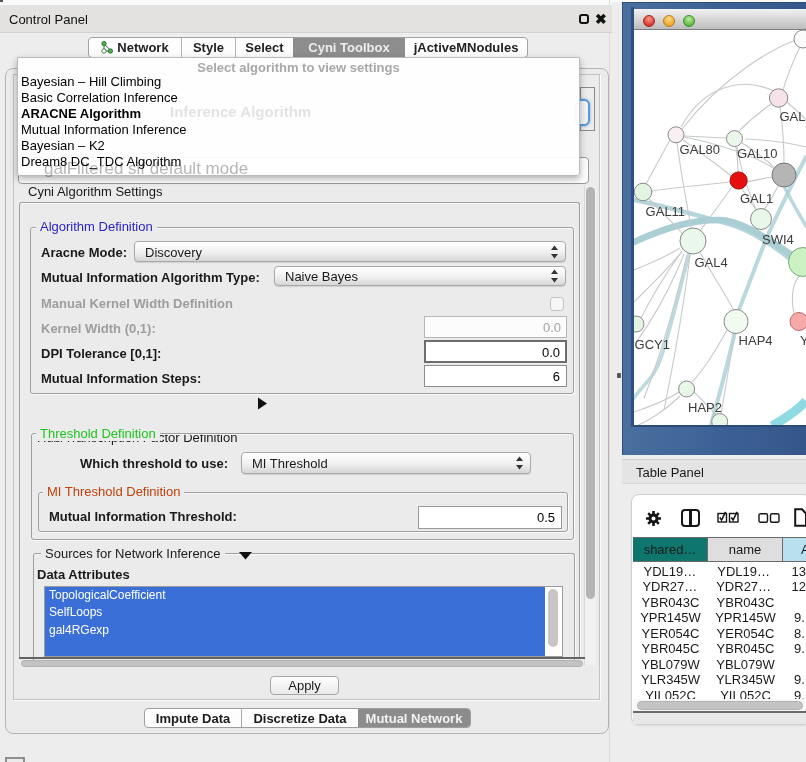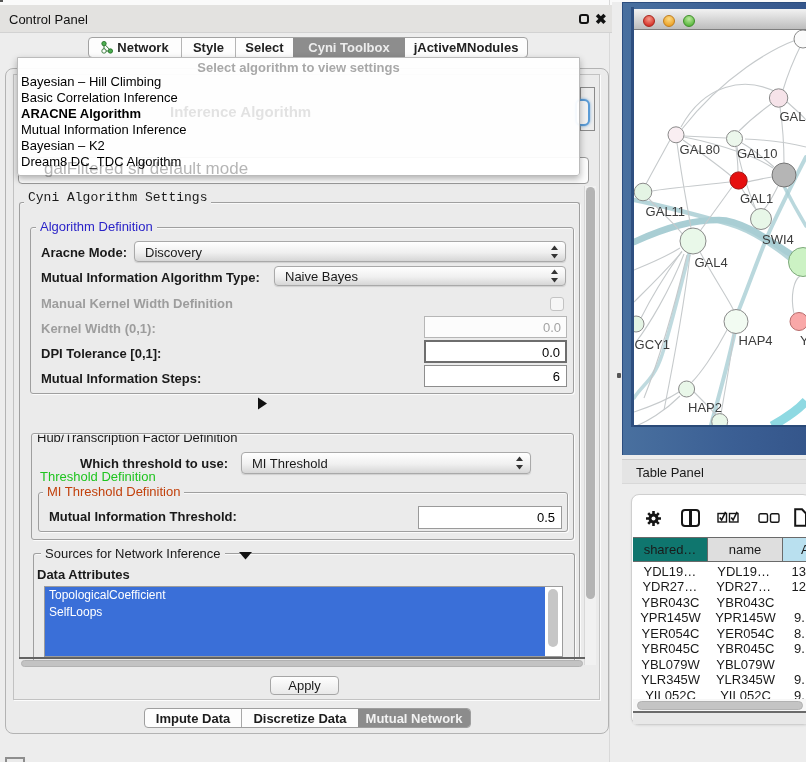--- a/index.html
+++ b/index.html
@@ -47,21 +47,21 @@
 
 <div class="a" style="left:580px;top:87px;width:15px;height:44px;border:1px solid #8a8a8a;background:#ededed;"></div>
 <div class="a" style="left:575px;top:99px;width:15px;height:27px;border:2px solid #5b9bd5;border-radius:6px;box-shadow:0 0 3px #6fa8dc;background:#f3f3f3;"></div>
 
 <div class="a" style="left:18px;top:157px;width:571px;height:27px;background:#fdfdfd;border:1px solid #9a9a9a;border-radius:4px;"></div>
 
 <div class="a" style="left:584px;top:186px;width:12px;height:479px;background:#f1f1f1;border-left:1px solid #d8d8d8;"></div>
 <div class="a" style="left:586px;top:187px;width:9px;height:412px;background:#b4b4b4;border-radius:5px;"></div>
 
 <div class="gbox" style="left:19px;top:202px;width:561px;height:456px;border-bottom:none;border-radius:3px 3px 0 0;"></div>
-<div class="gtitle" style="left:24px;top:191px;font-family:Liberation Mono, monospace;">Cyni Algorithm Settings</div>
+<div class="gtitle" style="left:24px;top:185px;">Cyni Algorithm Settings</div>
 
 <div class="gbox" style="left:30px;top:227px;width:544px;height:167px;"></div>
 <div class="gtitle" style="left:36px;top:220px;color:#2a23c8;">Algorithm Definition</div>
 
 <div class="a bold" style="left:41px;top:245px;">Aracne Mode:</div>
 <div class="combo" style="left:134px;top:241px;width:432px;height:21px;">
     <span class="ctxt">Discovery</span>
 <svg class="stepper" viewBox="0 0 9 14">
       <path d="M4.5 0.5 L8 5 L1 5 Z" fill="#333"></path>
       <path d="M4.5 13.5 L8 9 L1 9 Z" fill="#333"></path>
@@ -91,21 +91,21 @@
 <div class="a bold" style="left:41px;top:371px;">Mutual Information Steps:</div>
 <div class="field" style="left:424px;top:365px;width:143px;height:22px;border:1px solid #8d8d8d;"></div>
 <div class="fieldtxt" style="left:424px;top:369px;width:136px;color:#000;">6</div>
 
 <div class="a" style="left:37px;top:420px;margin-top:10px;">Hub/Transcription Factor Definition</div>
 <svg class="a" style="left:257px;top:397px;" width="11" height="13" viewBox="0 0 11 13">
     <path d="M1 0.5 L10 6.5 L1 12.5 Z" fill="#111"></path>
   </svg>
 
 <div class="gbox" style="left:31px;top:433px;width:543px;height:107px;"></div>
-<div class="gtitle" style="left:36px;top:427px;color:#1ec41e;margin-top:43px;">Threshold Definition</div>
+<div class="gtitle" style="left:36px;top:427px;color:#1ec41e;">Threshold Definition</div>
 
 <div class="a bold" style="left:80px;top:456px;">Which threshold to use:</div>
 <div class="combo" style="left:241px;top:452px;width:290px;height:22px;">
     <span class="ctxt">MI Threshold</span>
 <svg class="stepper" viewBox="0 0 9 14">
       <path d="M4.5 0.5 L8 5 L1 5 Z" fill="#333"></path>
       <path d="M4.5 13.5 L8 9 L1 9 Z" fill="#333"></path>
     </svg>
   </div>
 
@@ -120,20 +120,21 @@
 <div class="gtitle" style="left:41px;top:547px;">Sources for Network Inference</div>
 <svg class="a" style="left:237px;top:551px;" width="17" height="9" viewBox="0 0 14 9">
     <path d="M0.5 1 L13.5 1 L7 8.5 Z" fill="#111"></path>
   </svg>
 <div class="a bold" style="left:37px;top:567px;">Data Attributes</div>
 
 <div class="a" style="left:44px;top:586px;width:519px;height:71px;background:#fff;border:1px solid #9c9c9c;"></div>
 <div class="a" style="left:45px;top:587px;width:500px;height:69px;background:#3a6fd8;color:#fff;font-size:12px;">
   <div style="height:17.4px;padding-left:4px;line-height:17px;">TopologicalCoefficient</div>
   <div style="height:17.4px;padding-left:4px;line-height:17px;">SelfLoops</div>
+  <div style="height:17.4px;padding-left:4px;line-height:17px;">gal4RGexp</div>
 </div>
 <div class="a" style="left:548px;top:589px;width:10px;height:58px;background:#c6c6c6;border-radius:5px;"></div>
 
 <div class="a" style="left:19px;top:656.5px;width:566px;height:2px;background:#636363;"></div>
 <div class="a" style="left:21px;top:660px;width:562px;height:6.5px;background:#c3c3c3;border:1px solid #b2b2b2;border-radius:4px;"></div>
 
 <div class="a" style="left:270px;top:676px;width:69px;height:19px;border:1px solid #a6a6a6;border-radius:4px;background:linear-gradient(#fefefe,#e9e9e9);text-align:center;line-height:18px;">Apply</div>
 
 <div class="a" style="left:144px;top:708px;height:20px;display:flex;border:1px solid #9e9e9e;border-radius:4px;background:#fdfdfd;overflow:hidden;">
   <div style="width:96px;display:flex;align-items:center;justify-content:center;font-weight:bold;color:#1c1c1c;">Impute Data</div>

